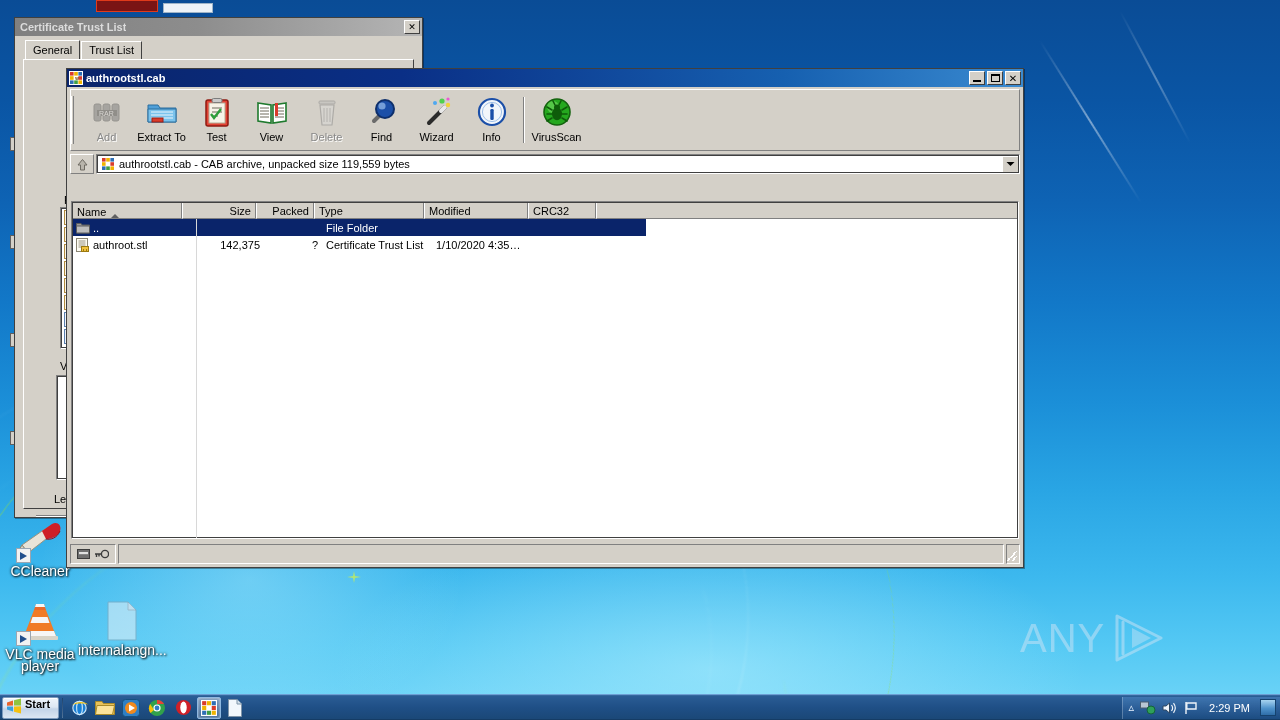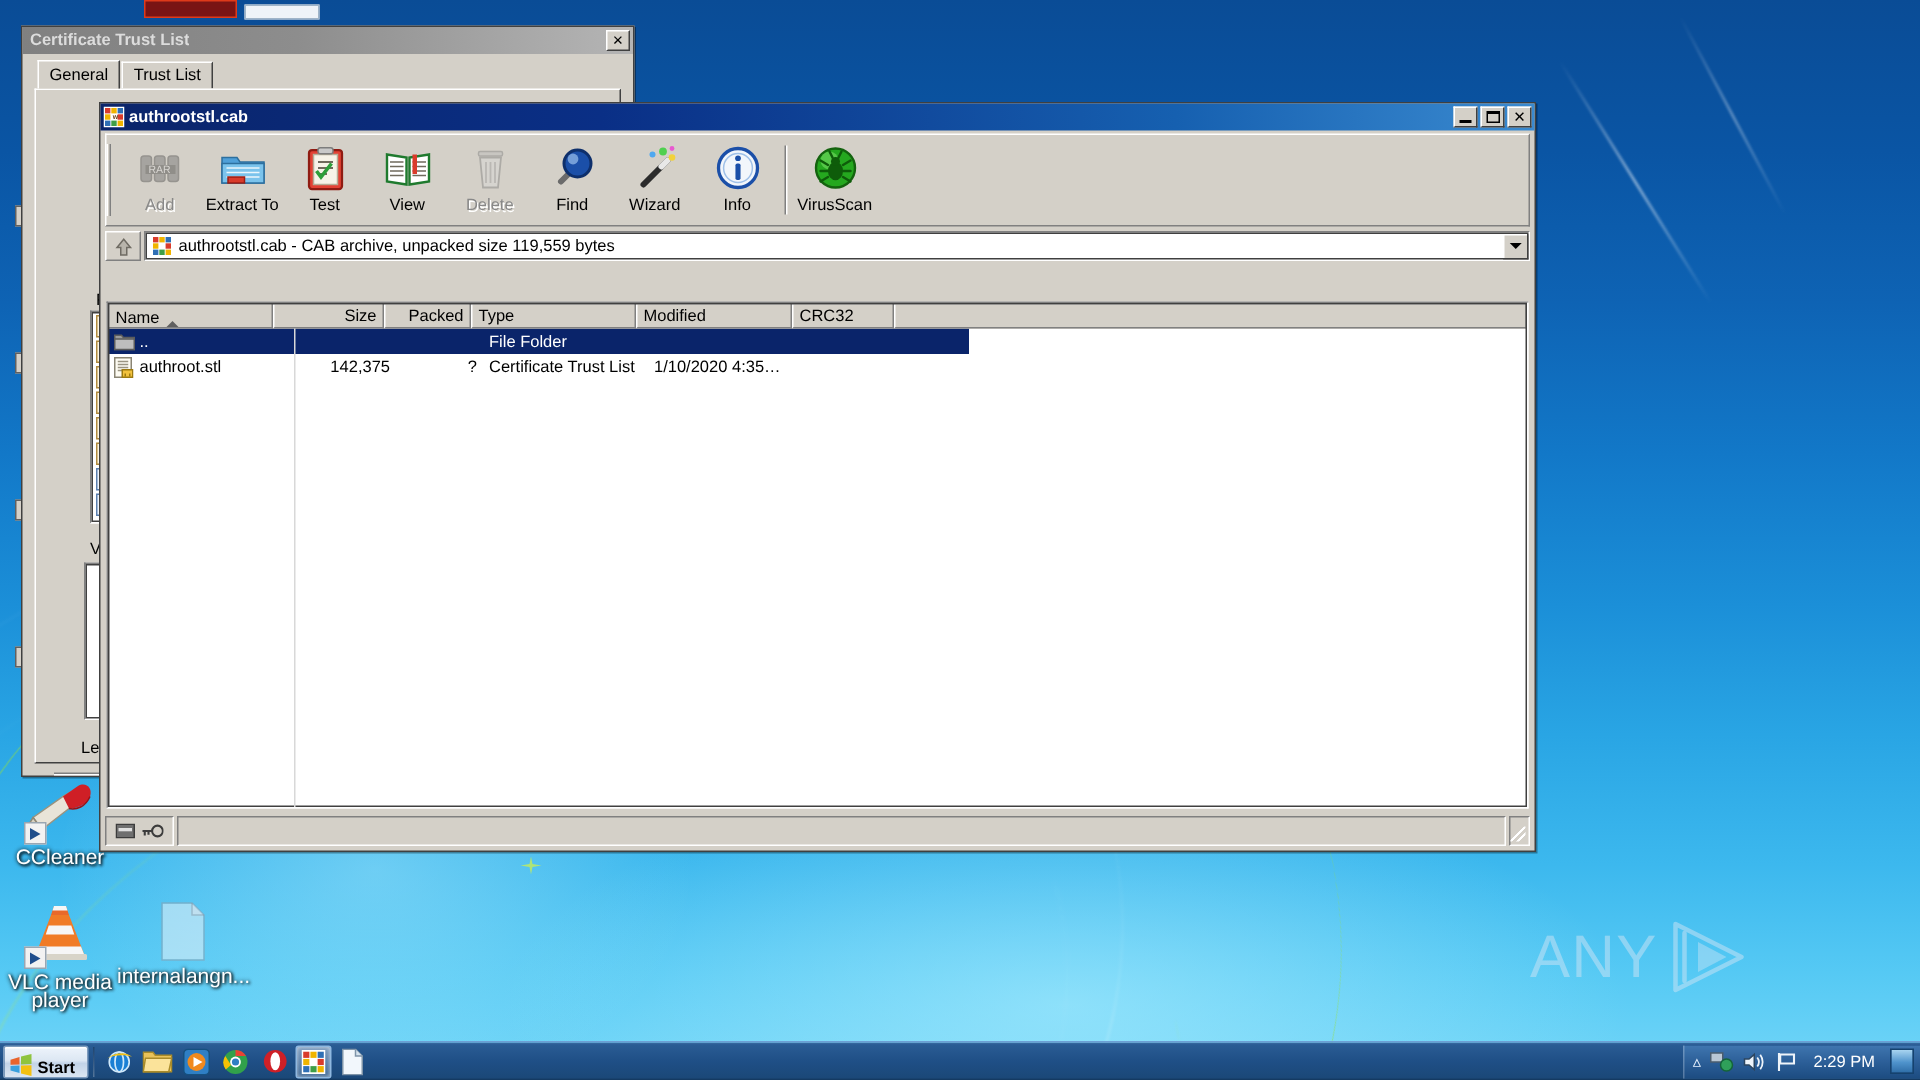--- a/index.html
+++ b/index.html
@@ -117,21 +117,21 @@
 
   
   #taskbar {
     position: absolute; left: 0; bottom: 0; width: 1280px; height: 26px;
     background: linear-gradient(180deg, #3a6ea5 0%, #2a5c94 6%, #1f4f86 50%, #1b4878 94%, #12365c 100%);
     border-top: 1px solid #6d9fd4;
     display: flex; align-items: center;
   }
   #start-button {
     margin-left: 2px; height: 22px; padding: 0 8px 0 3px;
-    display: flex; align-items: flex-end; gap: 3px;
+    display: flex; align-items: flex-start; gap: 3px;
     background: linear-gradient(180deg,#eef4fb 0%,#dce7f3 45%,#c3d4e8 55%,#dbe6f2 100%);
     border: 1px solid #7d9bbd; border-radius: 2px;
     font-weight: bold; font-size: 11px; color: #000;
     box-shadow: inset 0 1px 0 #fff;
   }
   #win-logo {
     width: 16px; height: 16px; position: relative; display: inline-block;
   }
   .tb-sep {
     width: 1px; height: 20px; margin: 0 3px;

